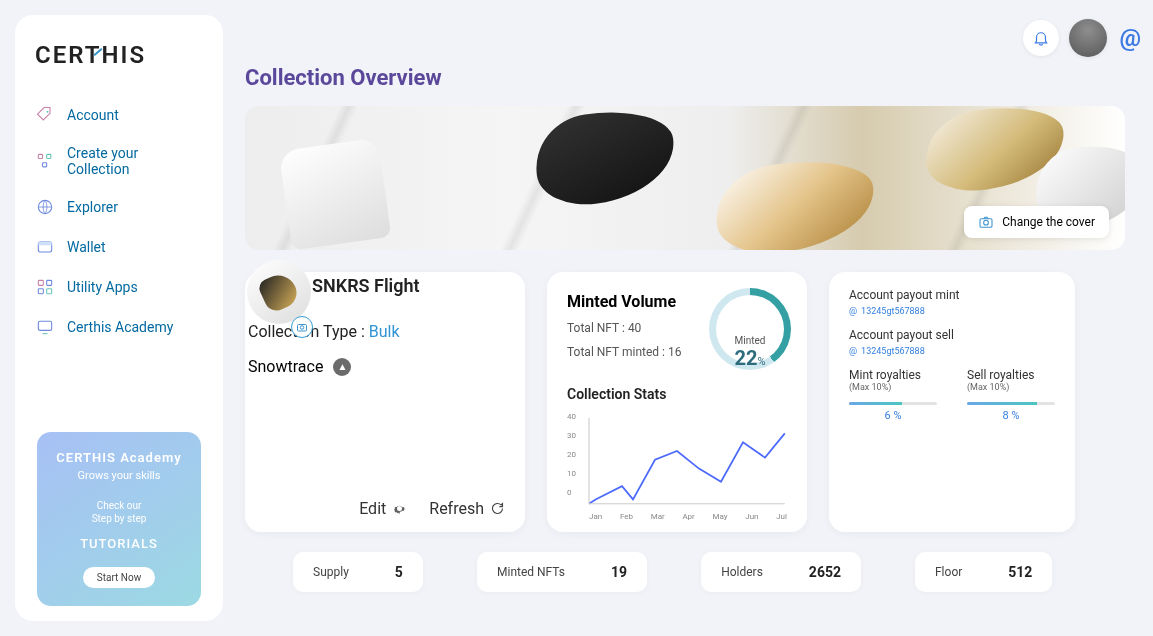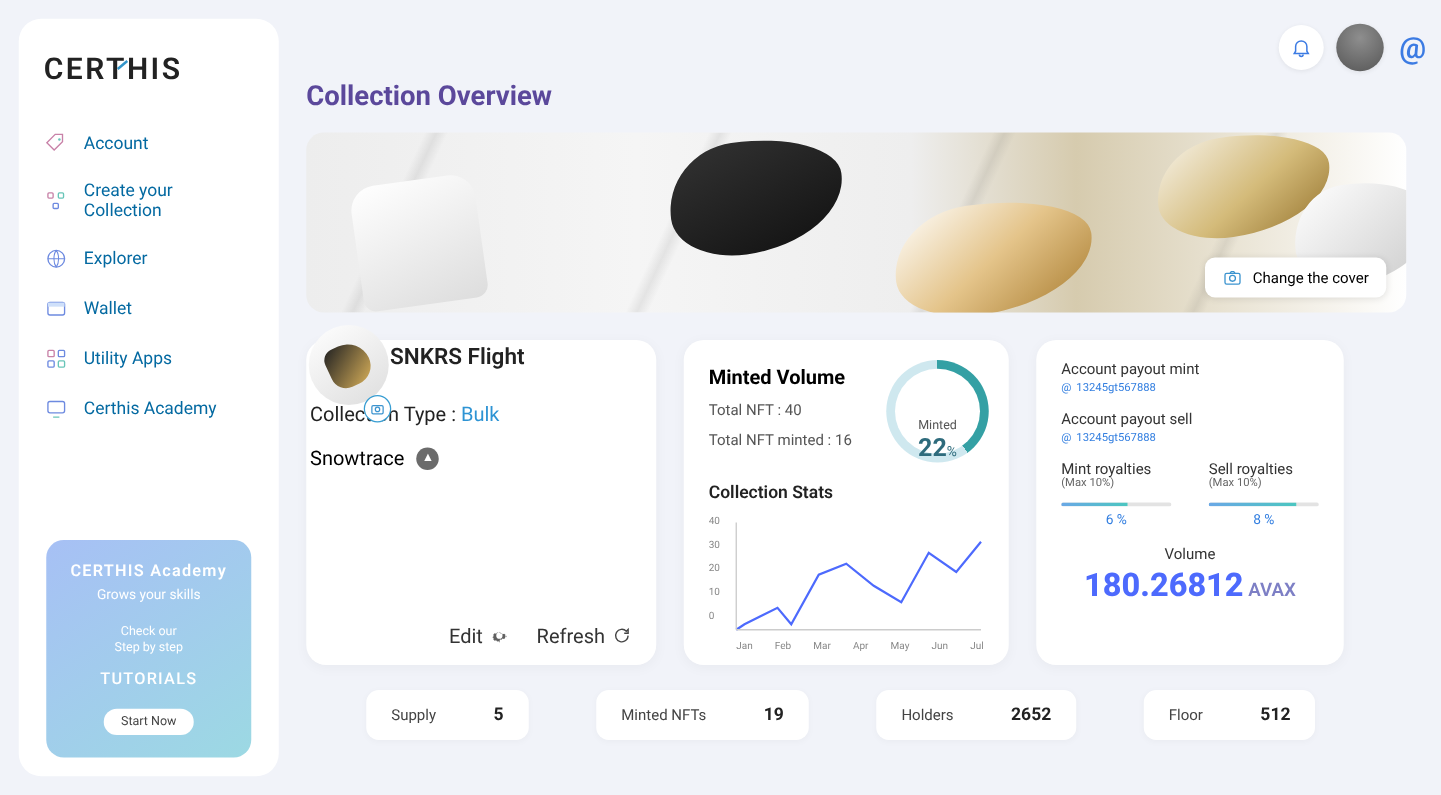--- a/index.html
+++ b/index.html
@@ -306,26 +306,20 @@
         </div>
         <div class="col">
           <div class="rlab">Sell royalties</div>
           <div class="rmax">(Max 10%)</div>
           <div class="bar">
               <div class="fill" style="width:80%"></div>
             </div>
           <div class="pct">8 %</div>
         </div>
       </div>
-      <div class="volwrap">
-        <div class="vlab">Volume</div>
-        <div class="vval">
-          <span class="vnum">180.26812</span><span class="vunit"> AVAX</span>
-        </div>
-      </div>
     </div>
   </div>
 
   <div class="minis">
     <div class="mini">
       <span>Supply</span>
         <span class="mv">5</span>
     </div>
     <div class="mini">
       <span>Minted NFTs</span>

